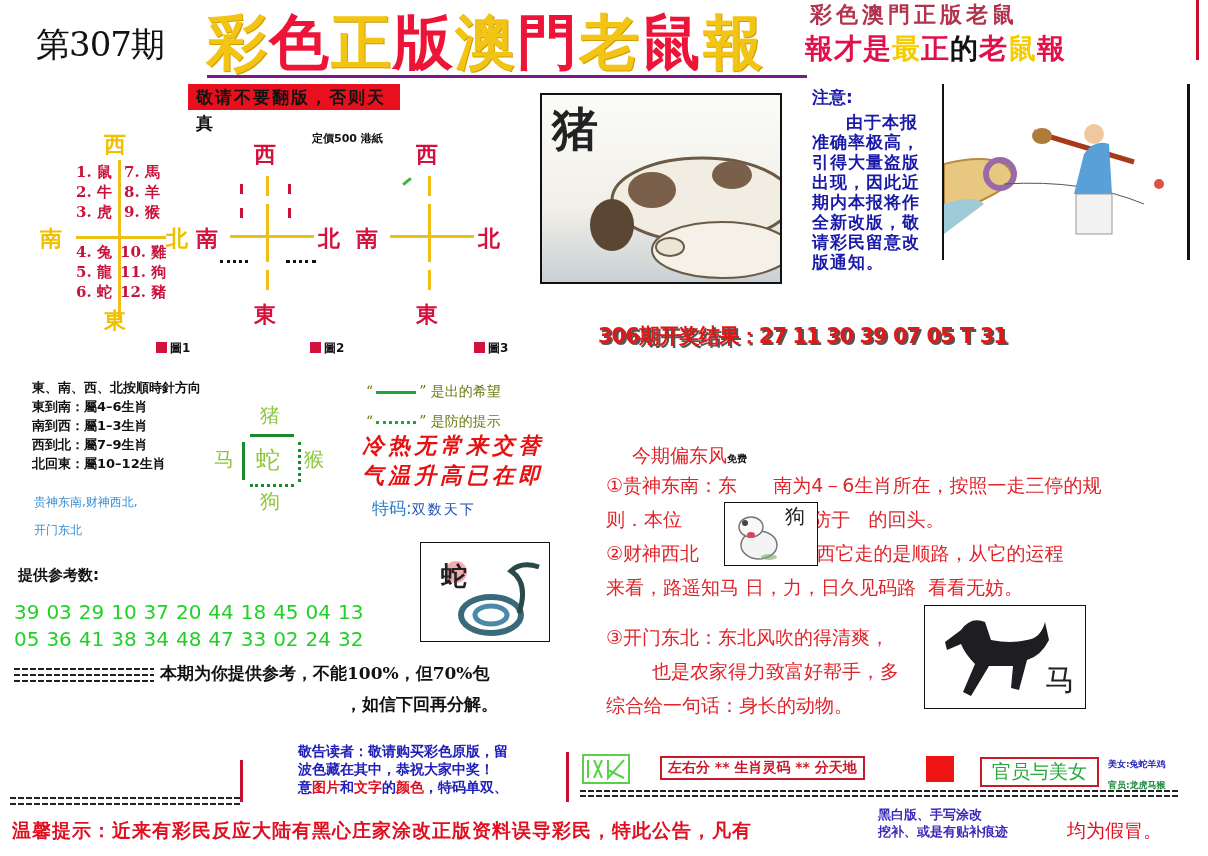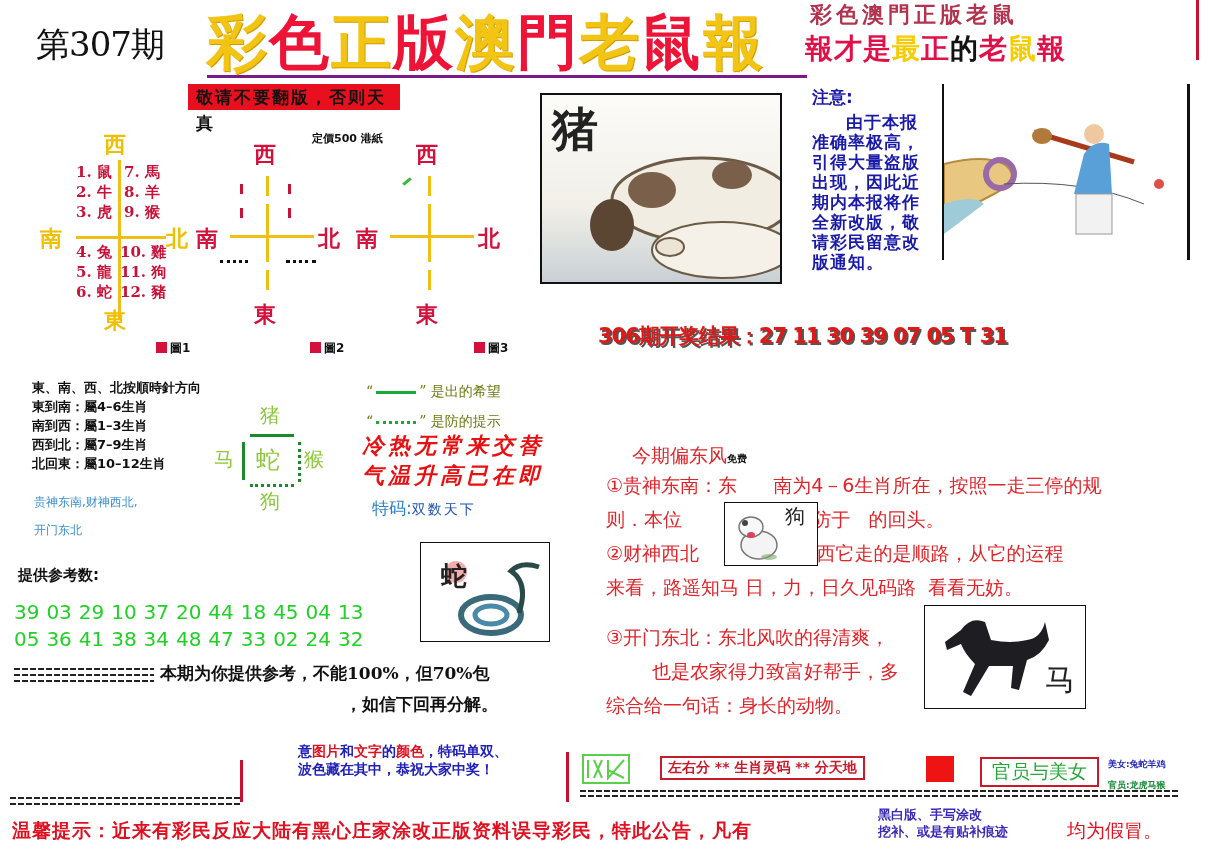--- a/index.html
+++ b/index.html
@@ -275,22 +275,23 @@
 
 <div class="abs imgbox" style="left:924px;top:605px;width:162px;height:104px;background:#ffffff;border-width:1px;">
   <svg class="abs" style="left:6px;top:4px;" width="120" height="96" viewBox="0 0 120 96">
     <path d="M30 20 Q40 6 54 12 L60 30 Q80 34 96 30 Q110 28 114 12 L118 30 Q110 46 96 50 L88 80 L80 78 L82 56 L58 56 L40 86 L32 82 L44 54 Q34 44 30 34 L16 40 L14 32 Z" fill="#1e1e22"></path>
   </svg>
   <div class="abs imglabel" style="left:120px;top:54px;font-size:30px;">马</div>
 </div>
 
 <div class="abs redrule" style="left:240px;top:760px;height:42px;"></div>
 <div class="abs fb-blue">
+  <div>敬告读者：敬请购买彩色原版，留</div>
+  <div>波色藏在其中，恭祝大家中奖！</div>
   <div><span>意</span><span class="r">图片</span><span>和</span><span class="r">文字</span><span>的</span><span class="r">颜色</span><span>，特码单双、</span></div>
-  <div>波色藏在其中，恭祝大家中奖！</div>
 </div>
 <div class="abs scribble" style="left:10px;top:797px;width:230px;"></div>
 <div class="abs scribble" style="left:10px;top:803px;width:230px;"></div>
 
 <div class="abs redrule" style="left:566px;top:752px;height:50px;"></div>
 <div class="abs" style="left:582px;top:754px;width:48px;height:30px;border:2px solid #5ad04a;">
   <svg width="44" height="26" viewBox="0 0 44 26">
     <path d="M4 4 L4 22 M10 4 L18 22 M18 4 L10 22 M24 4 L24 22 L40 4 M24 14 L40 22" stroke="#5ad04a" stroke-width="2" fill="none"></path>
   </svg>
 </div>

